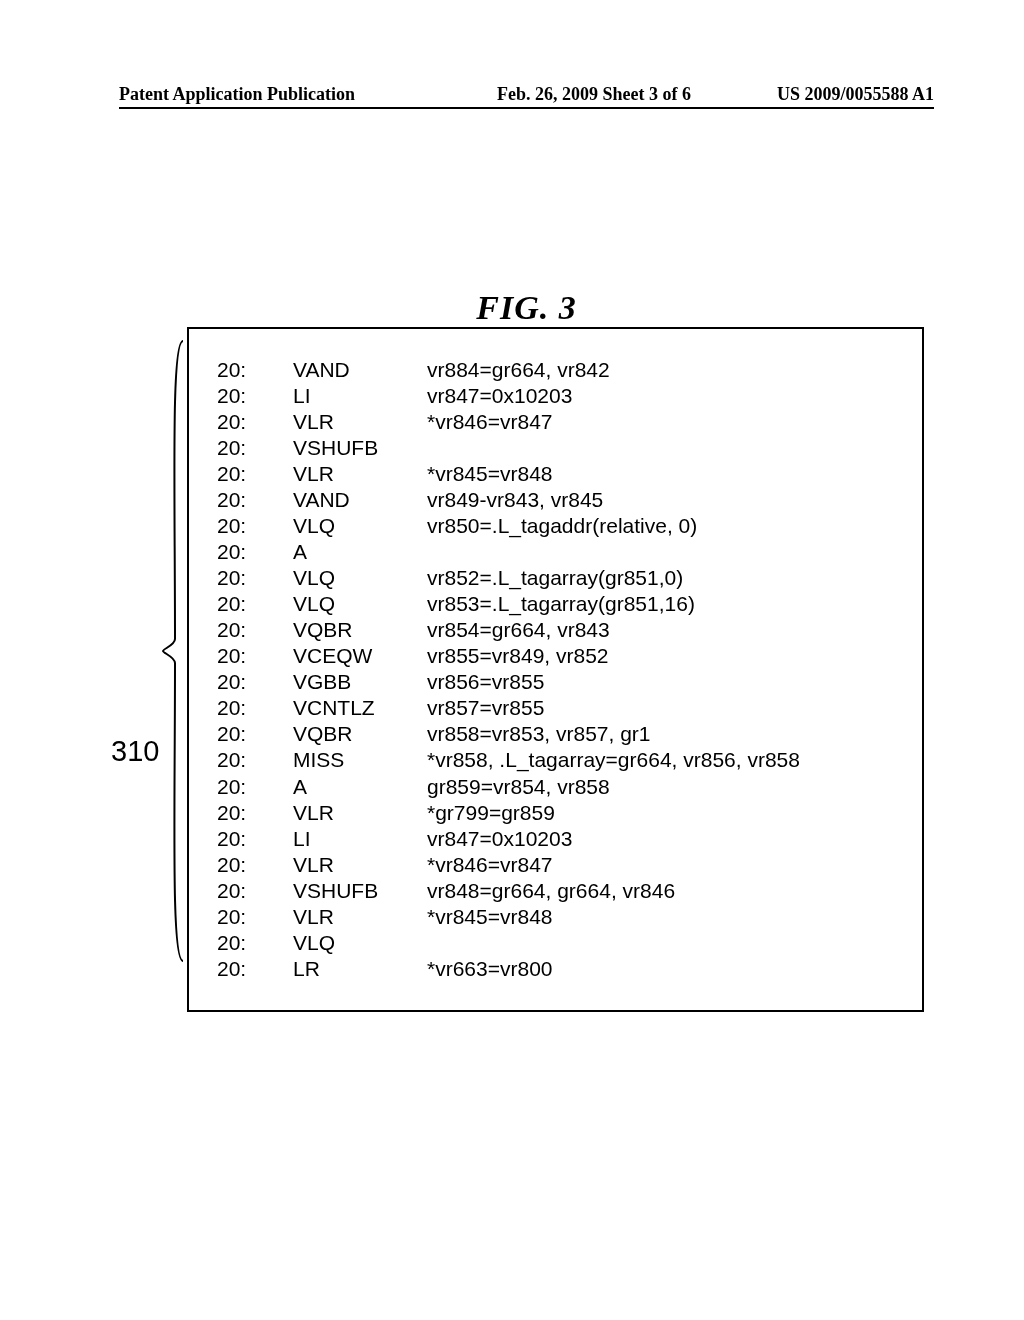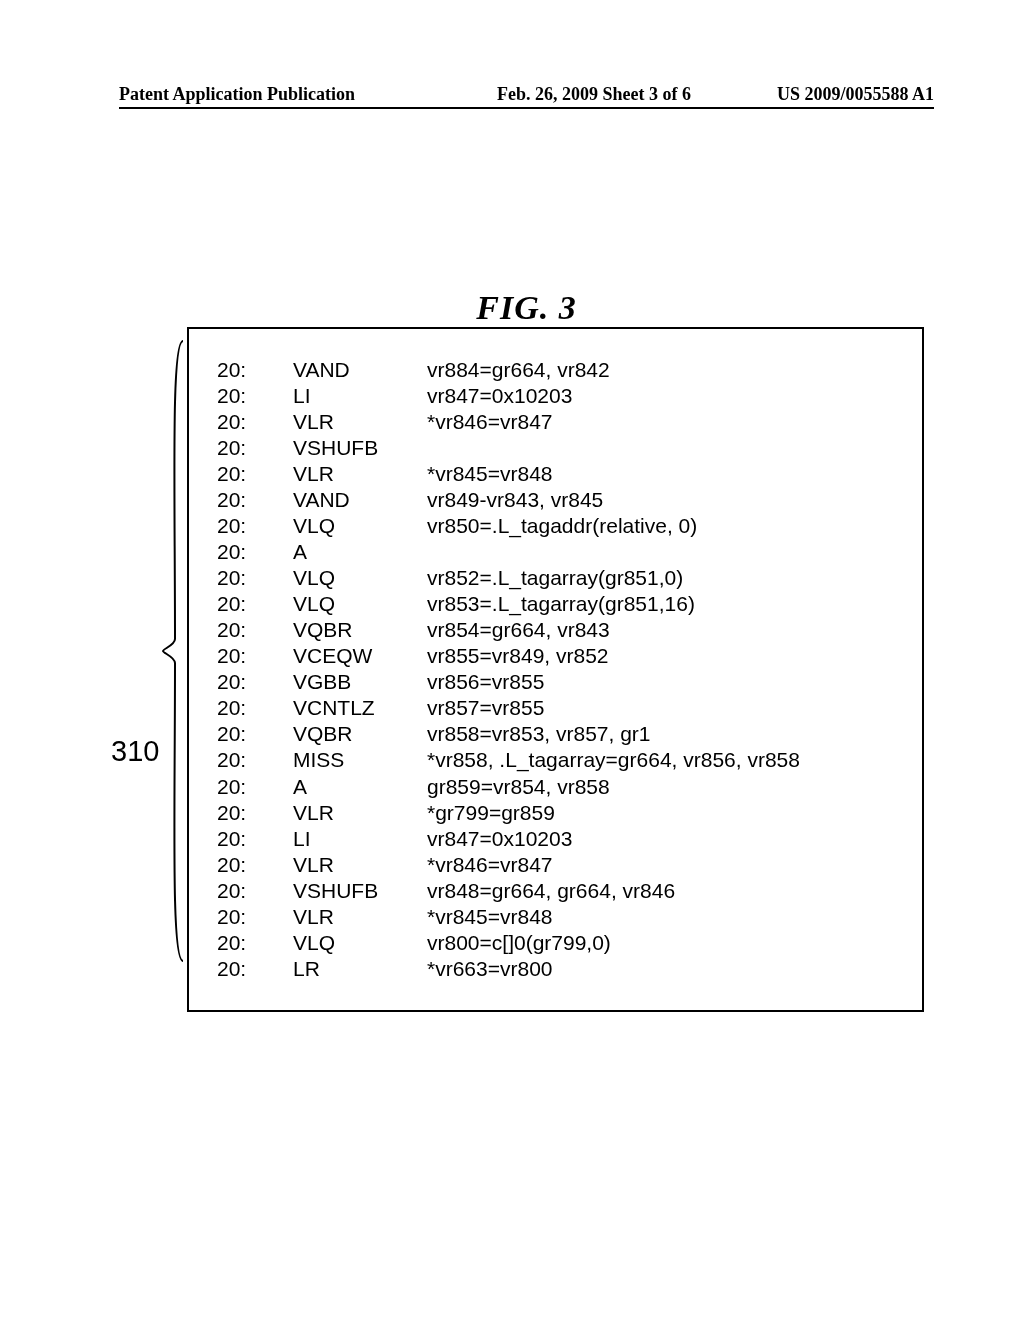--- a/index.html
+++ b/index.html
@@ -110,18 +110,18 @@
         <div class="code-row"><span class="col-line">20:</span><span class="col-op">VGBB</span><span class="col-arg">vr856=vr855</span></div>
         <div class="code-row"><span class="col-line">20:</span><span class="col-op">VCNTLZ</span><span class="col-arg">vr857=vr855</span></div>
         <div class="code-row"><span class="col-line">20:</span><span class="col-op">VQBR</span><span class="col-arg">vr858=vr853, vr857, gr1</span></div>
         <div class="code-row"><span class="col-line">20:</span><span class="col-op">MISS</span><span class="col-arg">*vr858, .L_tagarray=gr664, vr856, vr858</span></div>
         <div class="code-row"><span class="col-line">20:</span><span class="col-op">A</span><span class="col-arg">gr859=vr854, vr858</span></div>
         <div class="code-row"><span class="col-line">20:</span><span class="col-op">VLR</span><span class="col-arg">*gr799=gr859</span></div>
         <div class="code-row"><span class="col-line">20:</span><span class="col-op">LI</span><span class="col-arg">vr847=0x10203</span></div>
         <div class="code-row"><span class="col-line">20:</span><span class="col-op">VLR</span><span class="col-arg">*vr846=vr847</span></div>
         <div class="code-row"><span class="col-line">20:</span><span class="col-op">VSHUFB</span><span class="col-arg">vr848=gr664, gr664, vr846</span></div>
         <div class="code-row"><span class="col-line">20:</span><span class="col-op">VLR</span><span class="col-arg">*vr845=vr848</span></div>
-        <div class="code-row"><span class="col-line">20:</span><span class="col-op">VLQ</span><span class="col-arg">vr800=c[]0(gr799,0)</span></div>
+        <div class="code-row"><span class="col-line">20:</span><span class="col-op">VLQ</span></div>
         <div class="code-row"><span class="col-line">20:</span><span class="col-op">LR</span><span class="col-arg">*vr663=vr800</span></div>
       </div>
 
   </div>
 </div>
 
 </body></html>

